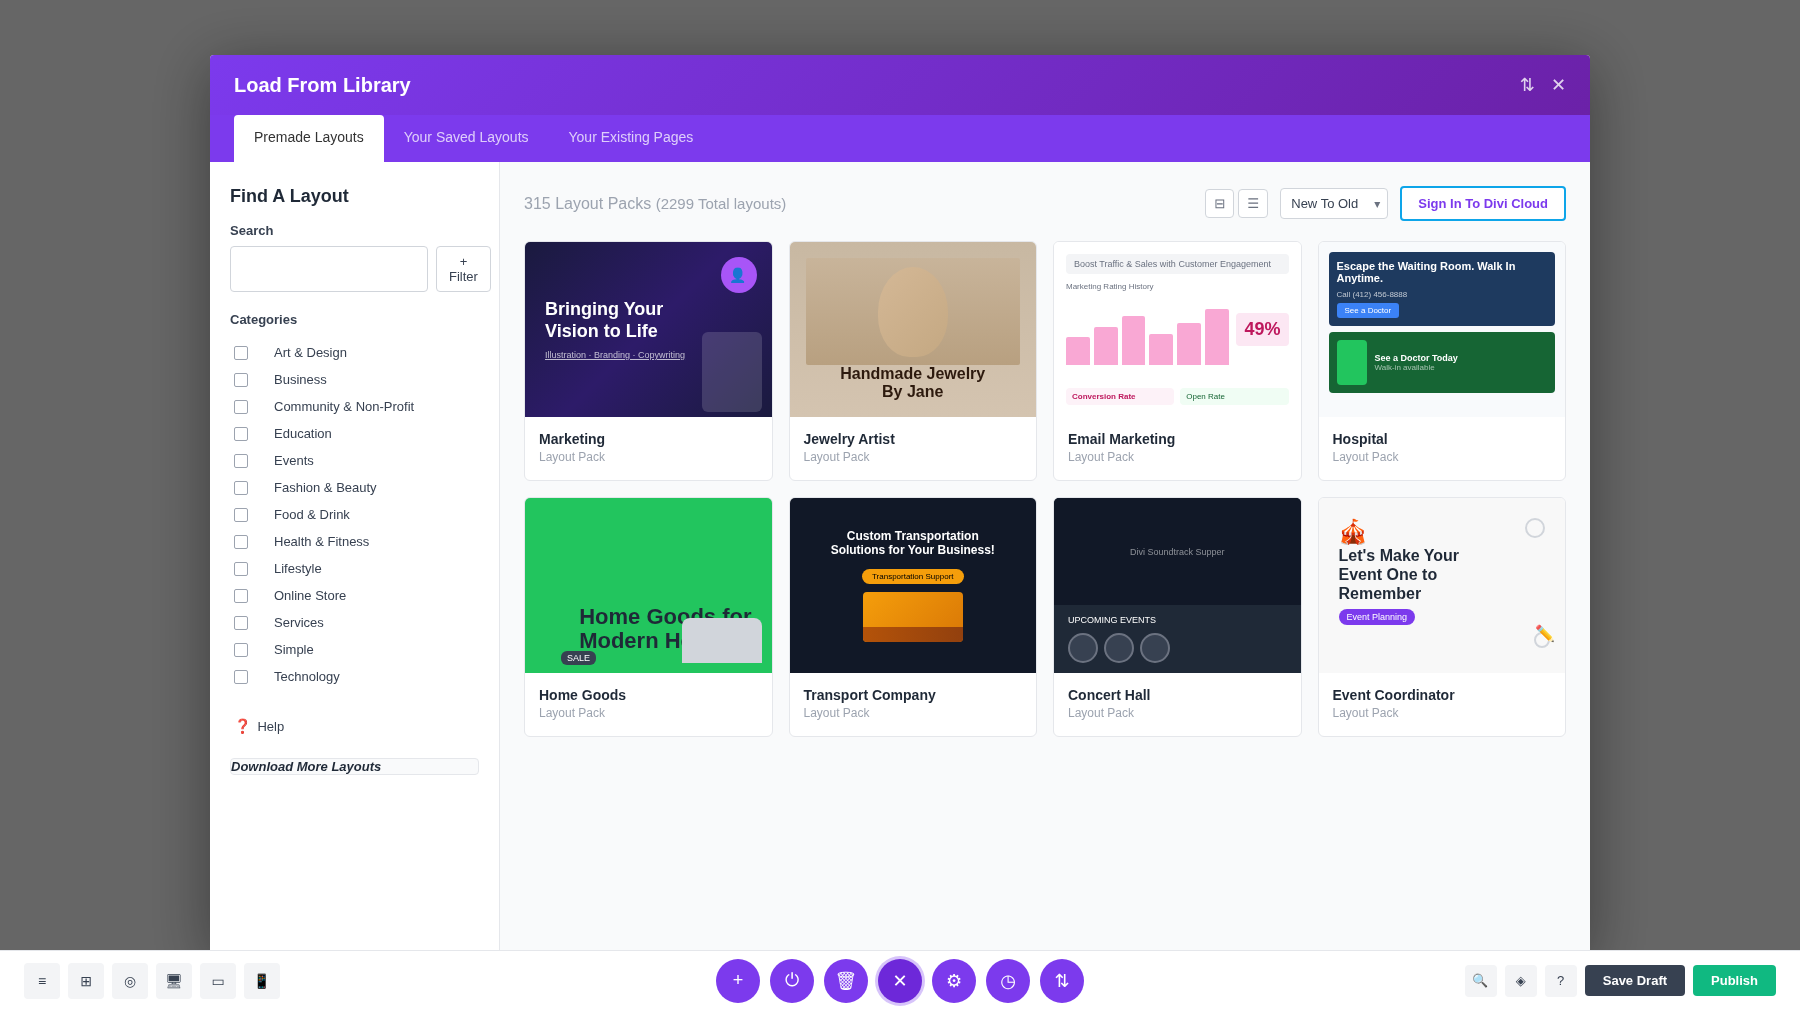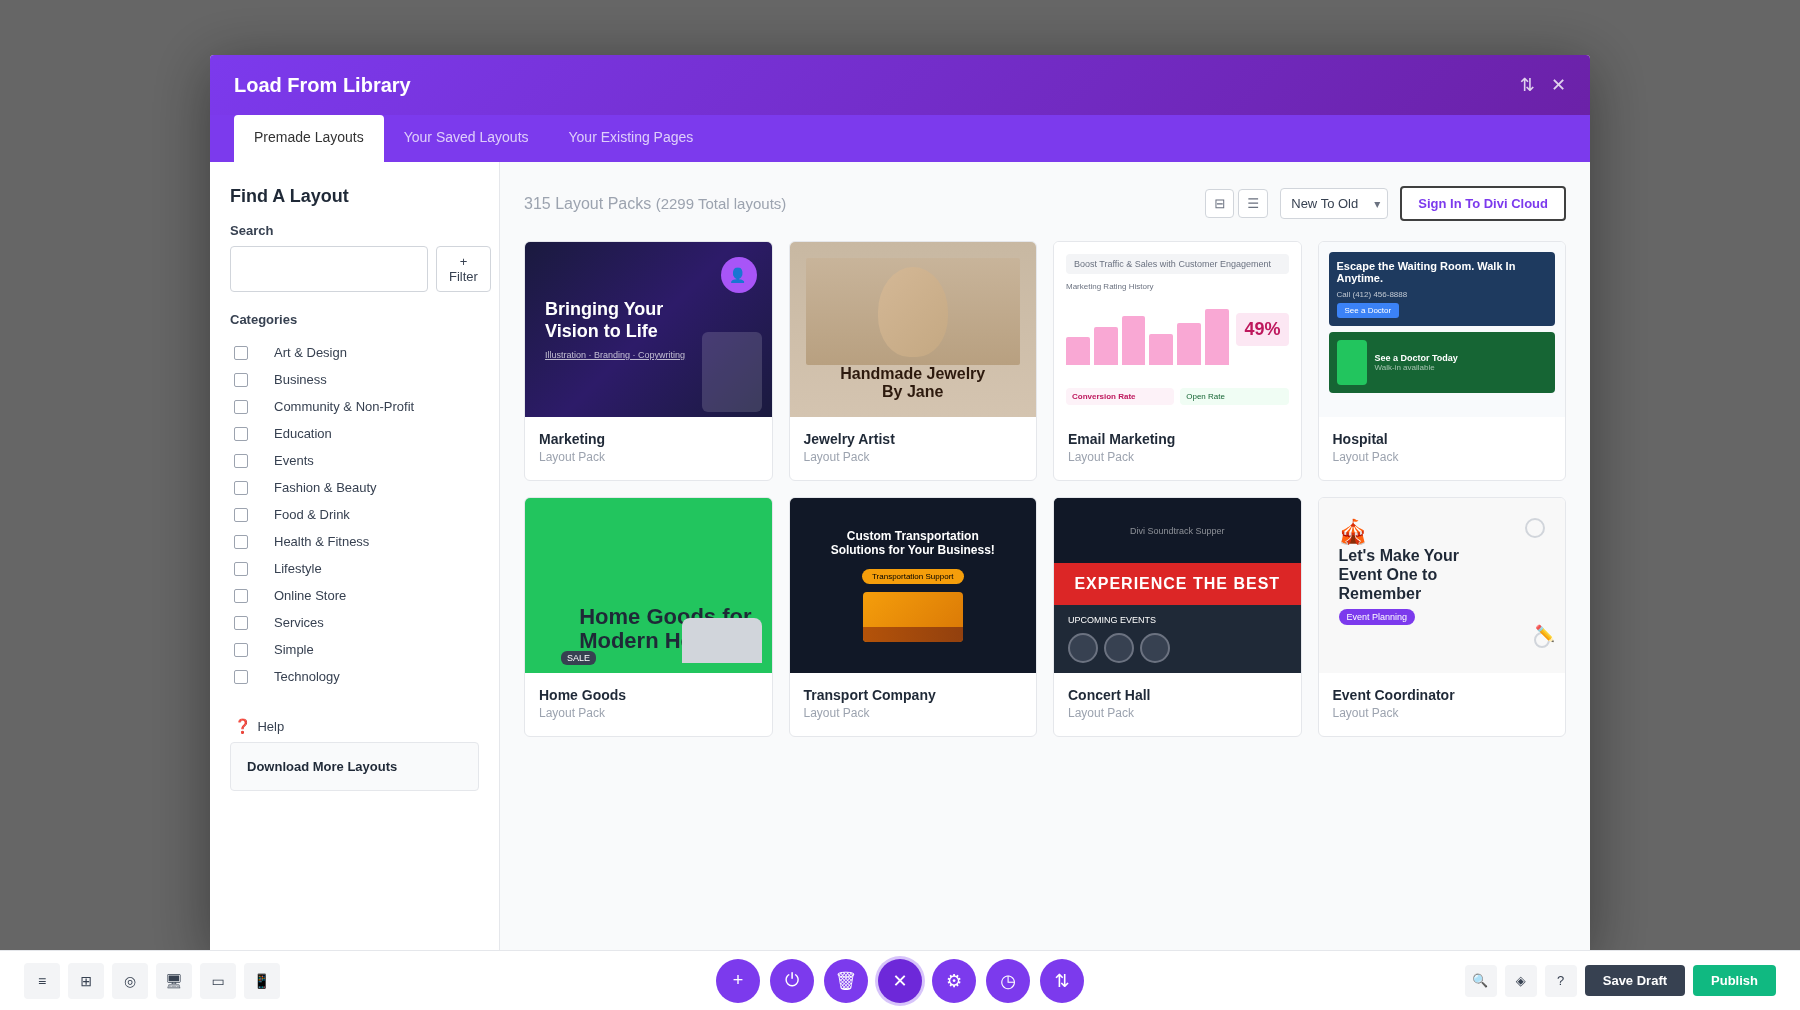--- a/index.html
+++ b/index.html
@@ -159,21 +159,22 @@
       font-size: 14px;
     }
     .help-text {
       font-size: 13px;
       color: #374151;
     }
     .download-box {
       background: #f9fafb;
       border: 1px solid #e5e7eb;
       border-radius: 4px;
-      padding: 16px;
+      margin-top: 16px;
+      font-style: italic;
     }
     .download-title {
       font-size: 13px;
       font-weight: 700;
       color: #1f2937;
     }
 
     
     .content-area {
       flex: 1;
@@ -231,21 +232,21 @@
       position: absolute;
       right: 8px;
       top: 50%;
       transform: translateY(-50%);
       pointer-events: none;
       color: #6b7280;
       font-size: 12px;
     }
     .sign-in-btn {
       background: #fff;
-      border: 2px solid #404040;
+      border: 2px solid #0ea5e9;
       color: #7c3aed;
       border-radius: 4px;
       padding: 8px 16px;
       font-size: 13px;
       font-weight: 600;
       cursor: pointer;
     }
 
     
     .layout-grid {
@@ -864,23 +865,20 @@
               <div class="card-name">Transport Company</div>
               <div class="card-type">Layout Pack</div>
             </div>
           </div>
 
           <div class="layout-card">
             <div class="card-image">
               <div class="img-concert" style="width:100%;height:100%;">
                 <div style="flex:1;background:#111827;display:flex;align-items:center;justify-content:center;">
                   <div style="font-size:9px;color:rgba(255,255,255,0.5);text-align:center;">Divi Soundtrack Supper</div>
-                </div>
-                <div class="red-band">
-                  <div class="concert-title">EXPERIENCE THE BEST</div>
                 </div>
                 <div class="concert-bottom">
                   <div>UPCOMING EVENTS</div>
                   <div class="event-circles">
                     <div class="event-circle"></div>
                     <div class="event-circle"></div>
                     <div class="event-circle"></div>
                   </div>
                 </div>
               </div>

